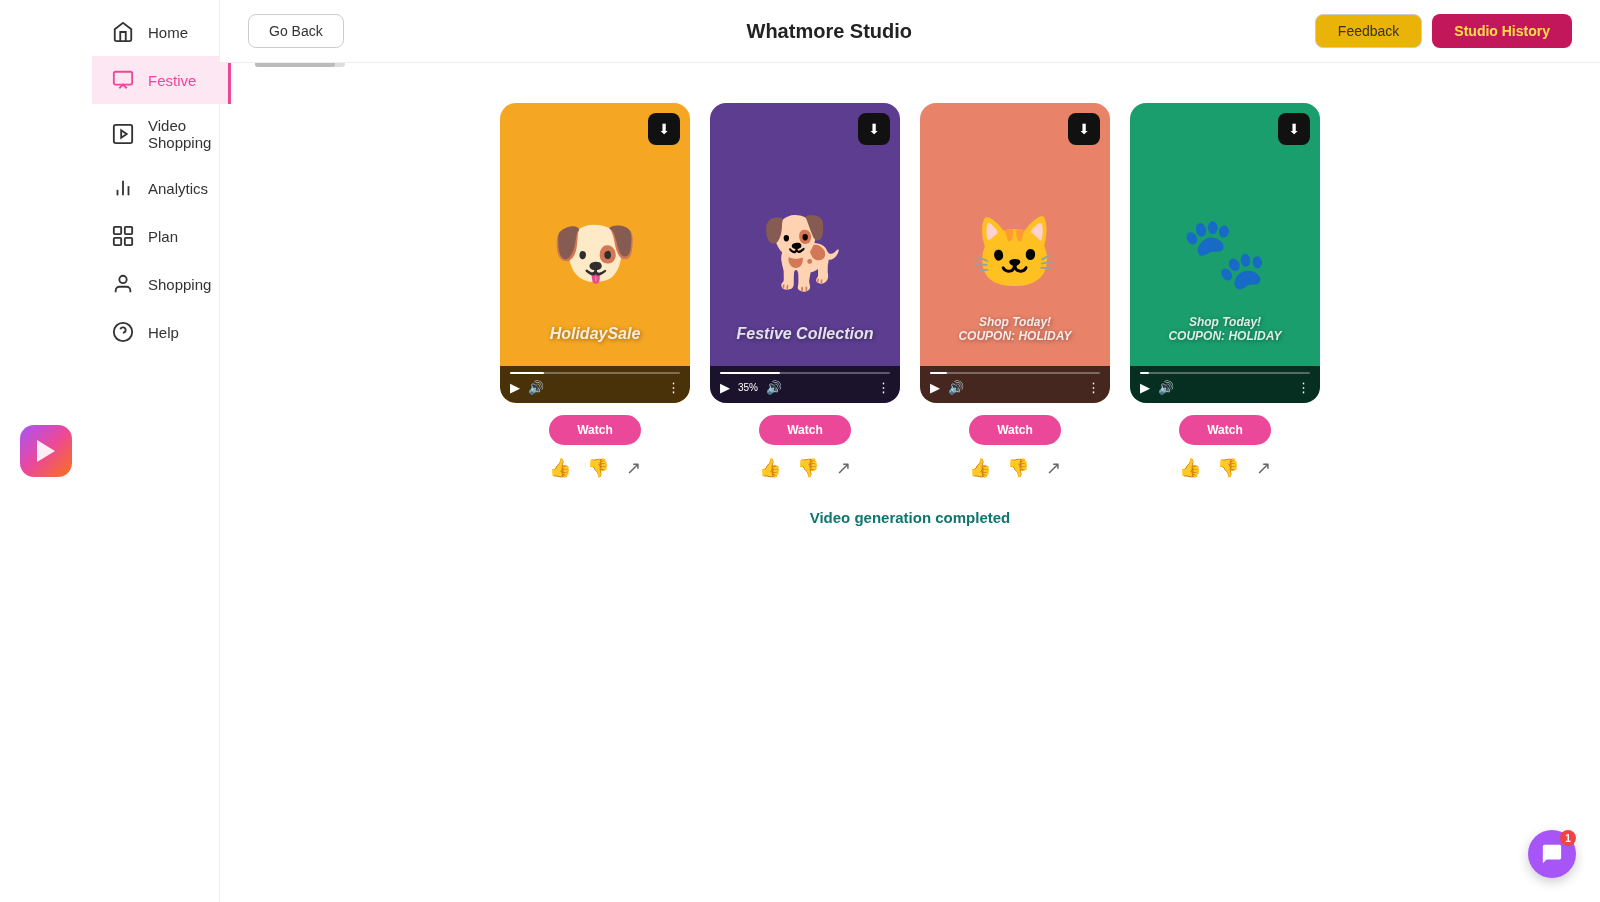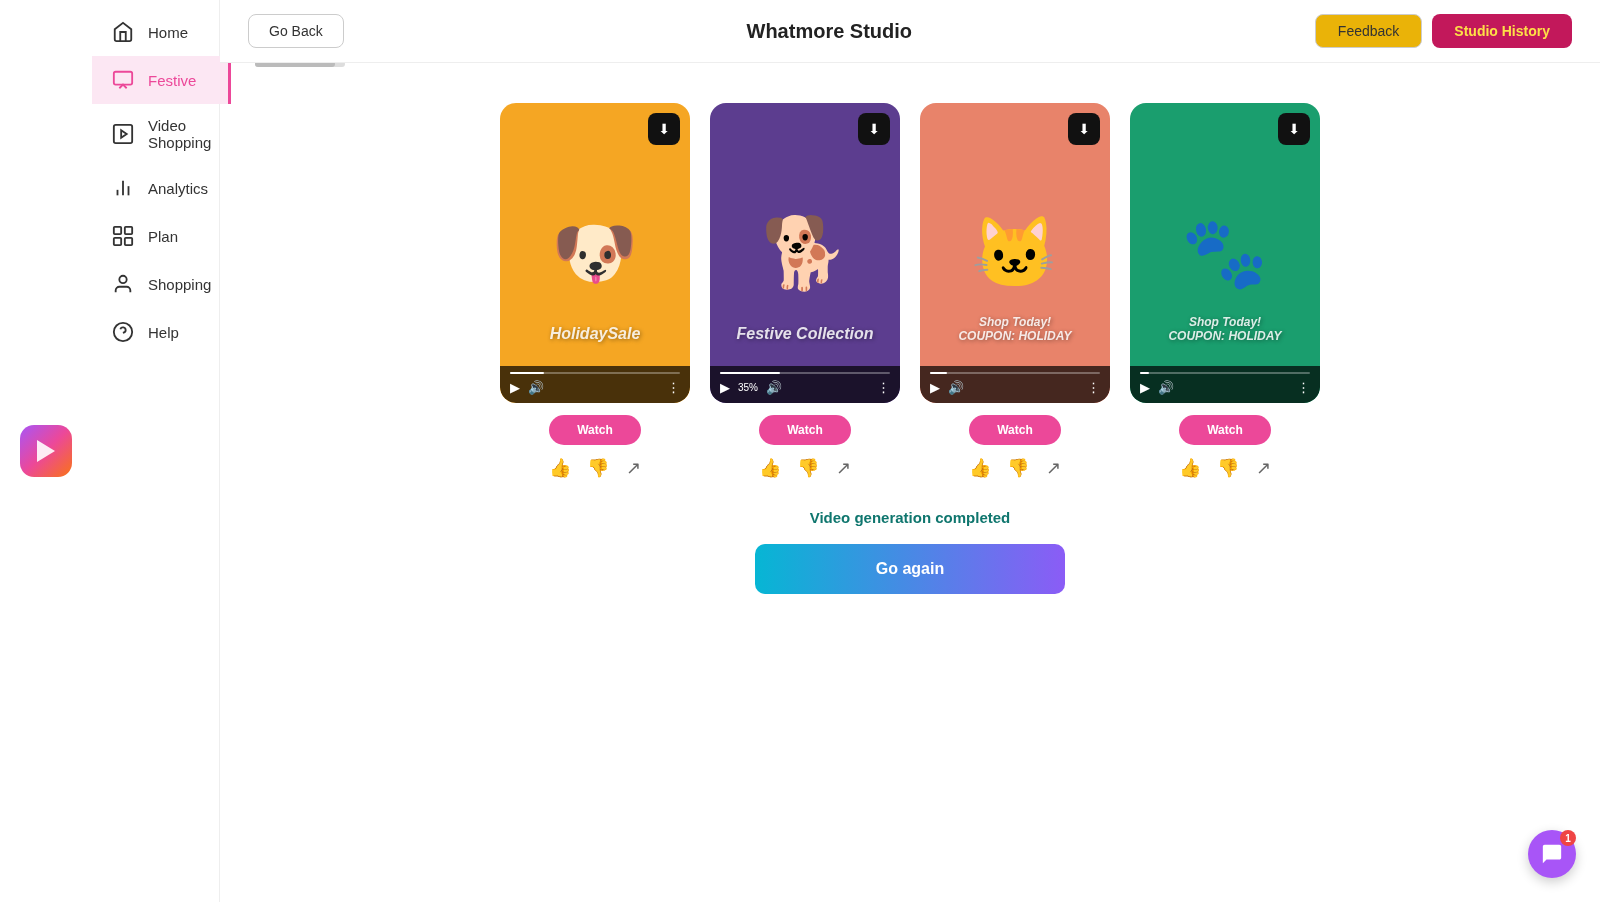--- a/index.html
+++ b/index.html
@@ -502,21 +502,20 @@
         <div class="action-icons">
           <span class="action-icon">👍</span>
           <span class="action-icon">👎</span>
           <span class="action-icon">↗</span>
         </div>
       </div>
 
     </div>
 
     <p class="completion-text">Video generation completed</p>
-    <button class="go-again-btn">Go again</button>
   </div>
 </div>
 
 <div class="chat-fab">
   <svg width="22" height="22" viewBox="0 0 24 24" fill="white">
     <path d="M20 2H4c-1.1 0-2 .9-2 2v18l4-4h14c1.1 0 2-.9 2-2V4c0-1.1-.9-2-2-2z"></path>
   </svg>
   <div class="chat-badge">1</div>
 </div>
 

